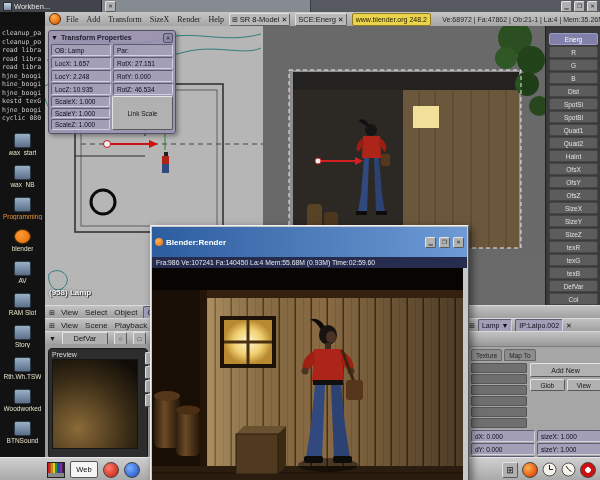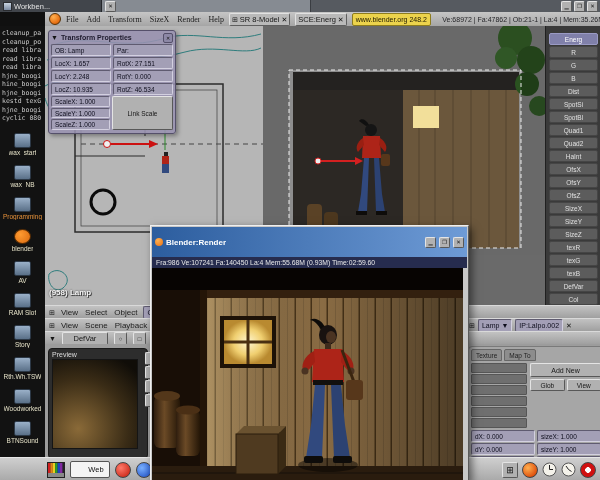--- a/index.html
+++ b/index.html
@@ -94,21 +94,21 @@
   #coord-row{display:flex;gap:2px;}
   .coordbtn{flex:1;height:10px;font-size:6.5px;}
   #ofs-rows{margin-top:2px;display:flex;flex-direction:column;gap:1px;}
   .ofs-row{display:flex;gap:2px;}
   .ofs-row .fld{flex:1;height:10px;font-size:6.5px;}
 
   
   #taskbar{left:0;top:457px;width:600px;height:23px;background:linear-gradient(#cfcfcf,#a8a8a8);border-top:1px solid #e6e6e6;display:flex;align-items:center;z-index:10;}
   #tb-left{display:flex;align-items:center;gap:5px;margin-left:47px;}
   #tb-right{display:flex;align-items:center;gap:4px;margin-left:auto;margin-right:4px;}
-  #web-btn{width:26px;height:15px;background:#f4f4f4;border:1px solid #555;border-radius:2px;font-size:7.5px;display:flex;align-items:center;justify-content:center;color:#111;padding-left:12px;}
+  #web-btn{width:26px;height:15px;background:#f4f4f4;border:1px solid #555;border-radius:2px;font-size:7.5px;display:flex;align-items:center;justify-content:center;color:#111;}
   .tb-circle{width:14px;height:14px;border-radius:50%;border:1px solid #444;}
   #ff-icon{background:radial-gradient(circle at 35% 35%,#ffb050,#e05510 70%,#8a2a00);}
   #red-app{background:radial-gradient(circle at 35% 35%,#ff7a6a,#c01808);}
   #blue-app{background:radial-gradient(circle at 35% 35%,#7ab0ff,#1848c0);}
   #panel-sq{width:14px;height:14px;}
   #alert-icon{background:radial-gradient(circle at 50% 50%,#fff 0 28%,#d01010 30%);}
 
   
   #render-win{left:150px;top:225px;width:315px;height:253px;background:#c8c8c8;border:1px solid #efefef;border-right-color:#5a5a5a;border-bottom-color:#5a5a5a;box-shadow:3px 3px 8px rgba(0,0,0,0.5);z-index:50;padding:1px;}
   #render-title{height:30px;background:linear-gradient(90deg,#2c5d9e,#6e9bd6);display:flex;align-items:center;gap:3px;padding:0 3px;}

